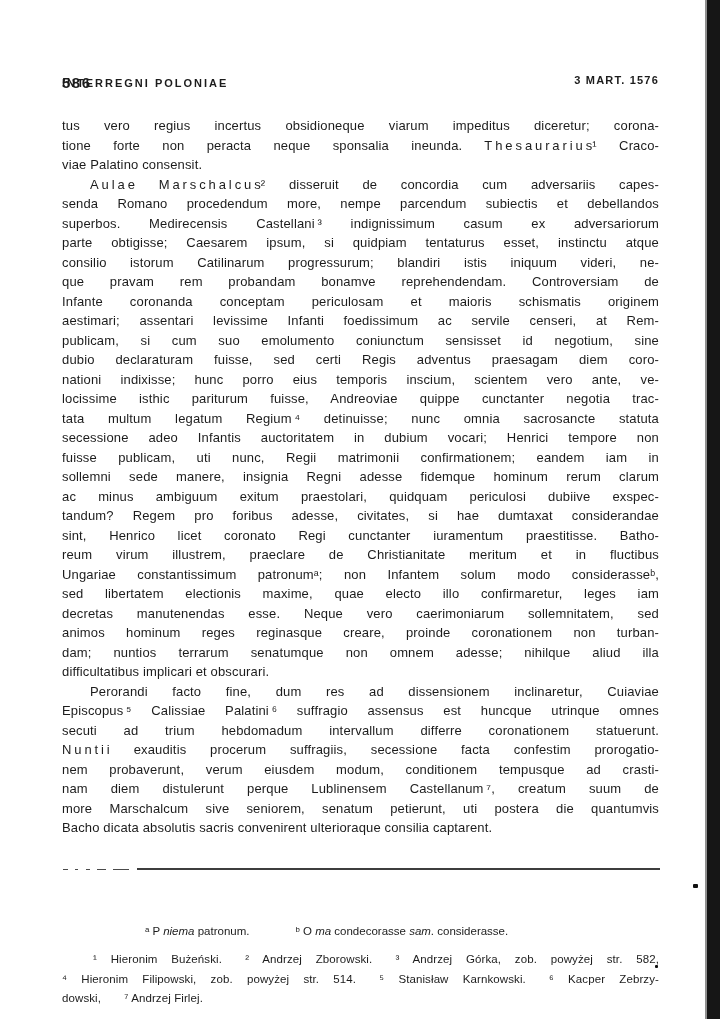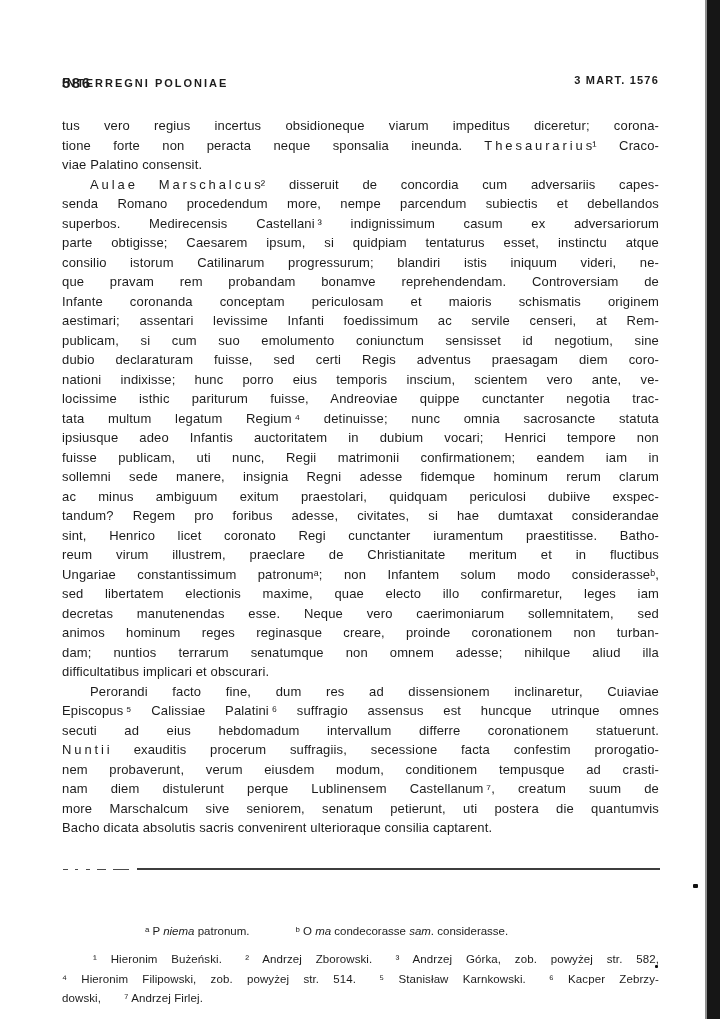--- a/index.html
+++ b/index.html
@@ -66,38 +66,38 @@
       <div class="line">parte obtigisse; Caesarem ipsum, si quidpiam tentaturus esset, instinctu atque</div>
       <div class="line">consilio istorum Catilinarum progressurum; blandiri istis iniquum videri, ne-</div>
       <div class="line">que pravam rem probandam bonamve reprehendendam. Controversiam de</div>
       <div class="line">Infante coronanda conceptam periculosam et maioris schismatis originem</div>
       <div class="line">aestimari; assentari levissime Infanti foedissimum ac servile censeri, at Rem-</div>
       <div class="line">publicam, si cum suo emolumento coniunctum sensisset id negotium, sine</div>
       <div class="line">dubio declaraturam fuisse, sed certi Regis adventus praesagam diem coro-</div>
       <div class="line">nationi indixisse; hunc porro eius temporis inscium, scientem vero ante, ve-</div>
       <div class="line">locissime isthic pariturum fuisse, Andreoviae quippe cunctanter negotia trac-</div>
       <div class="line">tata multum legatum Regium ⁴ detinuisse; nunc omnia sacrosancte statuta</div>
-      <div class="line">ipsiusque adeo Infantis auctoritatem in dubium vocari; Henrici tempore non</div>
+      <div class="line">secessione adeo Infantis auctoritatem in dubium vocari; Henrici tempore non</div>
       <div class="line">fuisse publicam, uti nunc, Regii matrimonii confirmationem; eandem iam in</div>
       <div class="line">sollemni sede manere, insignia Regni adesse fidemque hominum rerum clarum</div>
       <div class="line">ac minus ambiguum exitum praestolari, quidquam periculosi dubiive exspec-</div>
       <div class="line">tandum? Regem pro foribus adesse, civitates, si hae dumtaxat considerandae</div>
       <div class="line">sint, Henrico licet coronato Regi cunctanter iuramentum praestitisse. Batho-</div>
       <div class="line">reum virum illustrem, praeclare de Christianitate meritum et in fluctibus</div>
       <div class="line">Ungariae constantissimum patronumᵃ; non Infantem solum modo considerasseᵇ,</div>
       <div class="line">sed libertatem electionis maxime, quae electo illo confirmaretur, leges iam</div>
       <div class="line">decretas manutenendas esse. Neque vero caerimoniarum sollemnitatem, sed</div>
       <div class="line">animos hominum reges reginasque creare, proinde coronationem non turban-</div>
       <div class="line">dam; nuntios terrarum senatumque non omnem adesse; nihilque aliud illa</div>
       <div class="line nj">difficultatibus implicari et obscurari.</div>
     </div>
     <div class="para">
       <div class="line ind">Perorandi facto fine, dum res ad dissensionem inclinaretur, Cuiaviae</div>
       <div class="line">Episcopus ⁵ Calissiae Palatini ⁶ suffragio assensus est huncque utrinque omnes</div>
-      <div class="line">secuti ad eius hebdomadum intervallum differre coronationem statuerunt.</div>
+      <div class="line">secuti ad trium hebdomadum intervallum differre coronationem statuerunt.</div>
       <div class="line">N u n t i i exauditis procerum suffragiis, secessione facta confestim prorogatio-</div>
       <div class="line">nem probaverunt, verum eiusdem modum, conditionem tempusque ad crasti-</div>
       <div class="line">nam diem distulerunt perque Lublinensem Castellanum ⁷, creatum suum de</div>
       <div class="line">more Marschalcum sive seniorem, senatum petierunt, uti postera die quantumvis</div>
       <div class="line nj">Bacho dicata absolutis sacris convenirent ulterioraque consilia captarent.</div>
     </div>
   </main>
 
   <div class="fnsep">
     <span class="d d1"></span>

